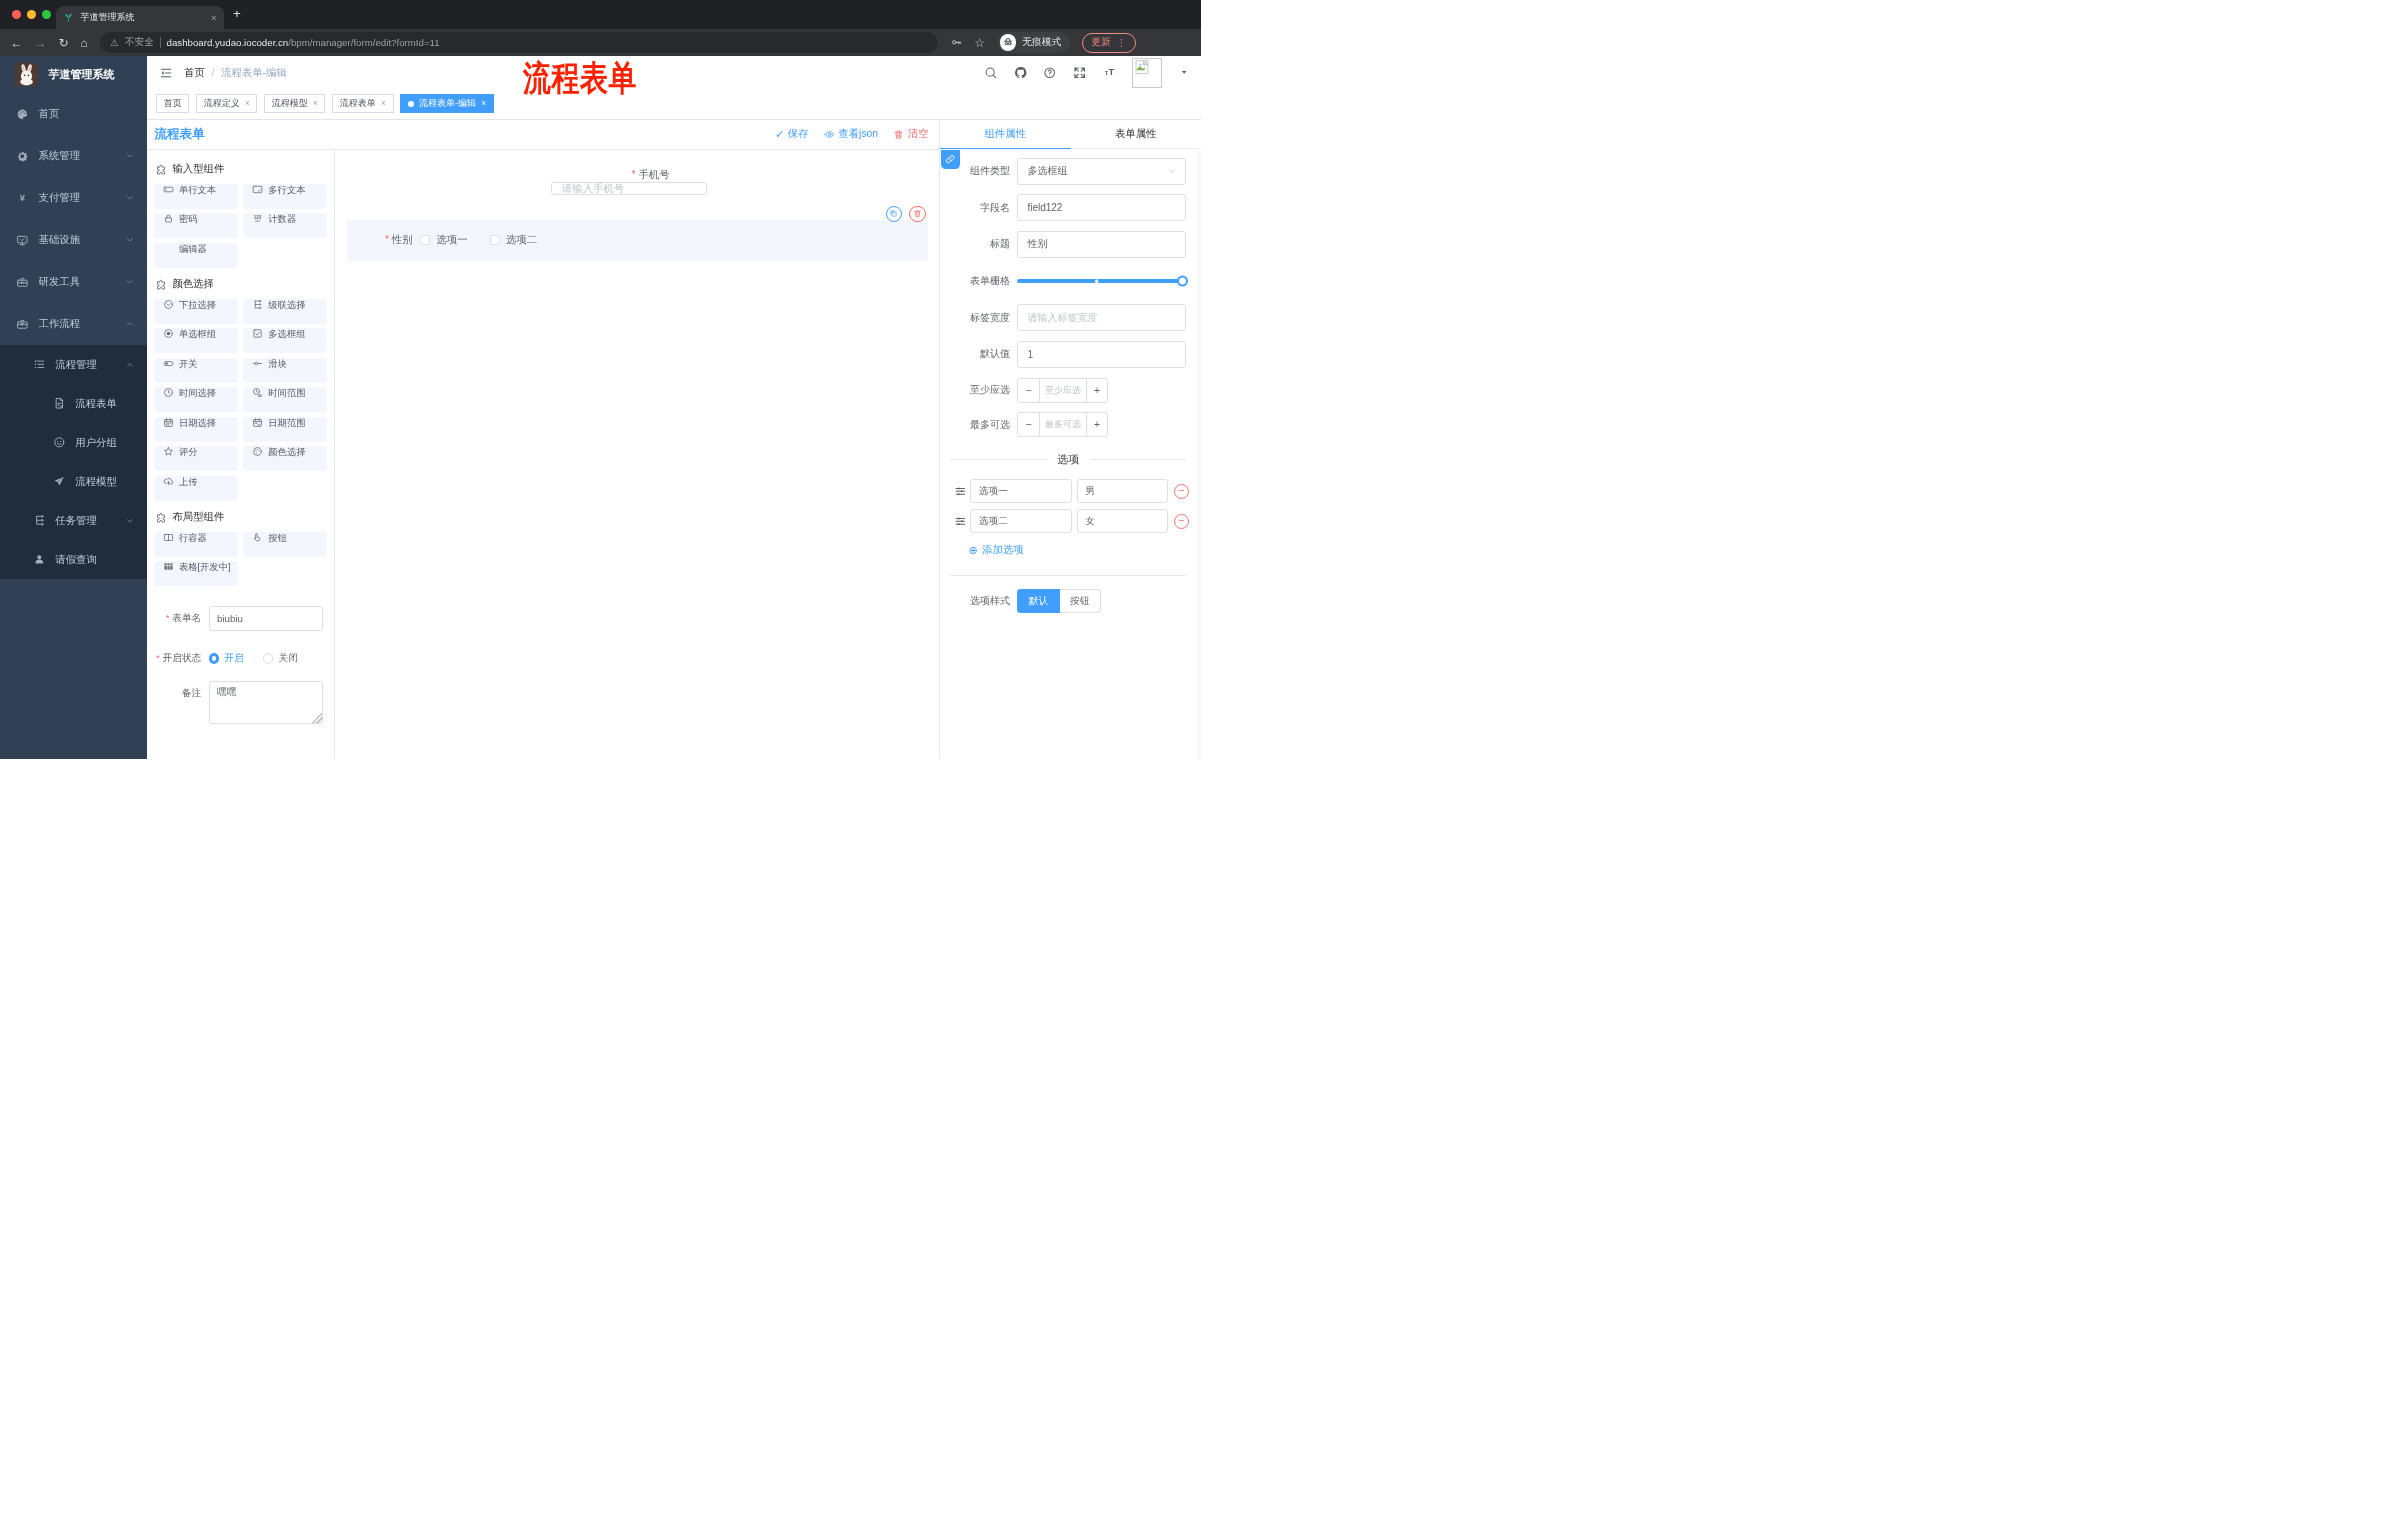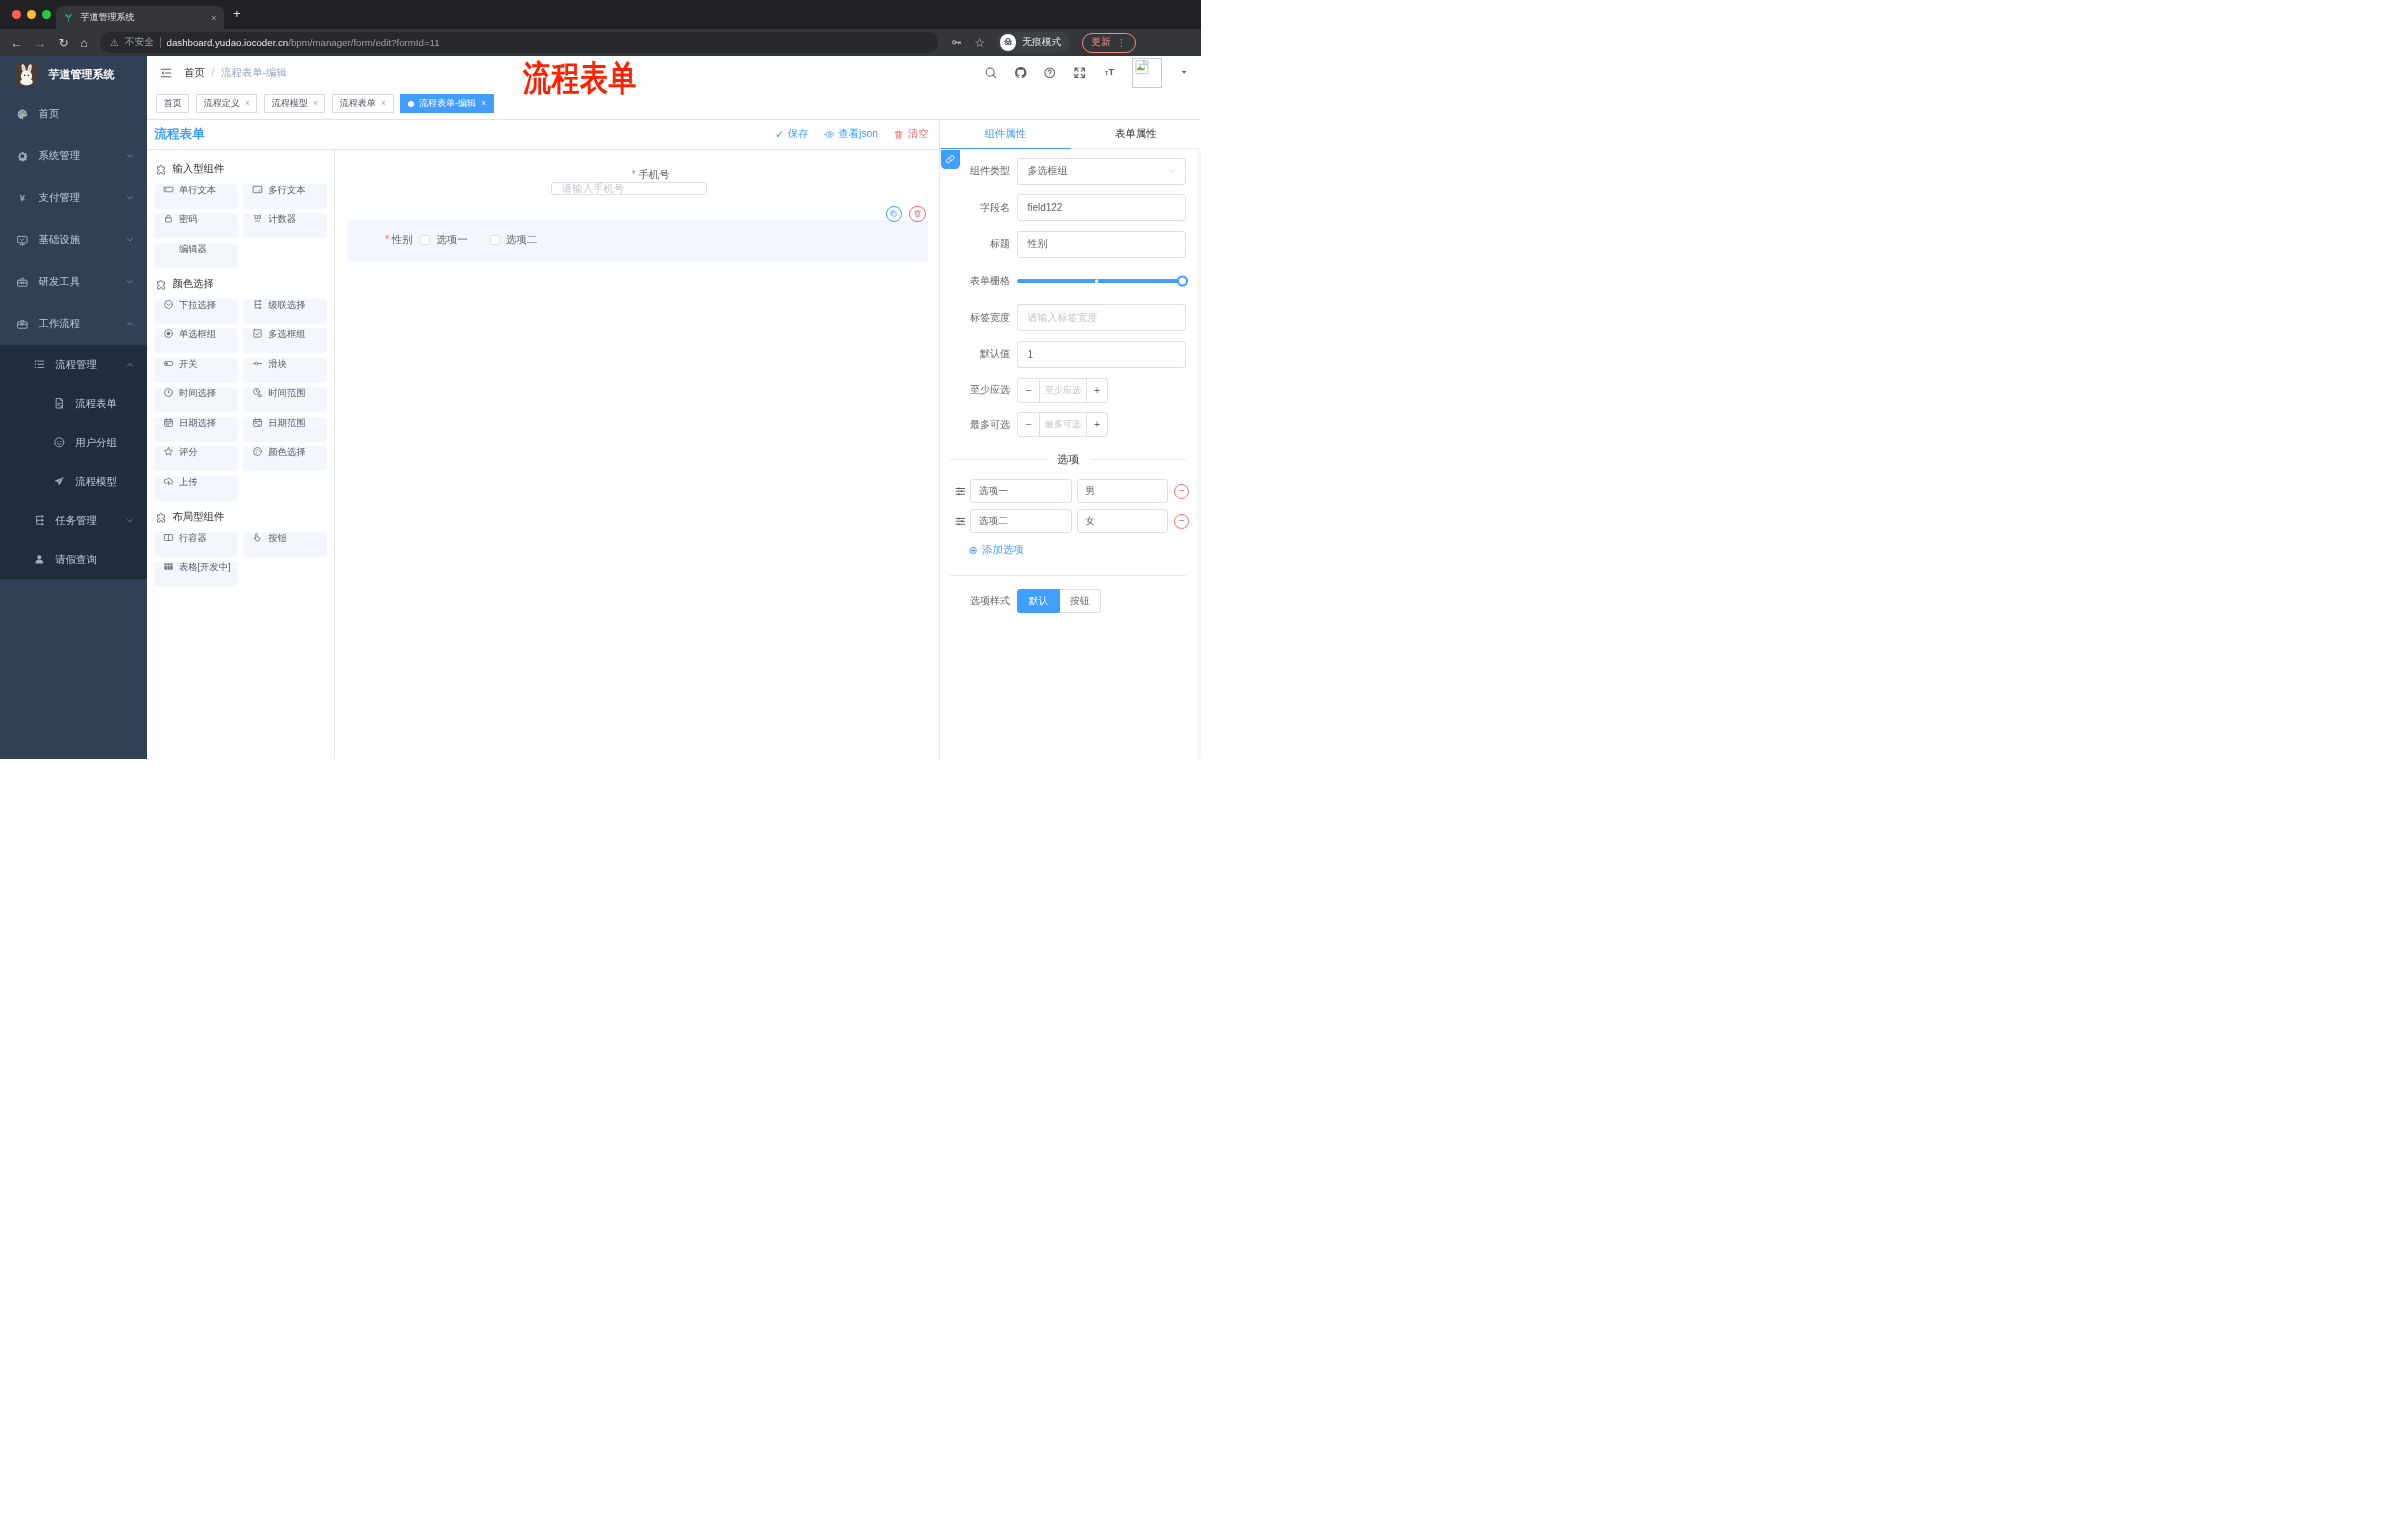--- a/index.html
+++ b/index.html
@@ -767,20 +767,43 @@
                     <span class="ic">
                       <svg viewBox="0 0 24 24" fill="none" stroke="currentColor" stroke-width="1.8" stroke-linecap="round" stroke-linejoin="round">
                         <rect x="3" y="5" width="18" height="14" rx="1" fill="currentColor" stroke="none"></rect>
                         <path d="M3 9.5h18M9 5v14M15 5v14" stroke="#fff" stroke-width="1.4"></path>
                       </svg>
                     </span>
                     <span>表格[开发中]</span>
                   </div>
                 </div>
 
+              <div class="meta">
+                <div class="mrow">
+                  <span class="mlabel req">表单名</span>
+                  <input class="minput" value="biubiu" style="">
+                </div>
+                <div class="mrow">
+                  <span class="mlabel req">开启状态</span>
+                  <div class="radios">
+                    <span class="radio on">
+                        <span class="rdot-on"></span>
+                        <span>开启</span>
+                      </span>
+                    <span class="radio off">
+                        <span class="rdot-off"></span>
+                        <span>关闭</span>
+                      </span>
+                  </div>
+                </div>
+                <div class="mrow">
+                  <span class="mlabel">备注</span>
+                  <textarea class="mtext" style="">嘿嘿</textarea>
+                </div>
+              </div>
             </div>
 
             <div id="canvas">
               <div class="f-row">
                 <span class="f-label req">手机号</span>
                 <input class="f-input" placeholder="请输入手机号" style="">
               </div>
               <div class="sel-icons">
                 <span class="cico blue">
                     <span>

